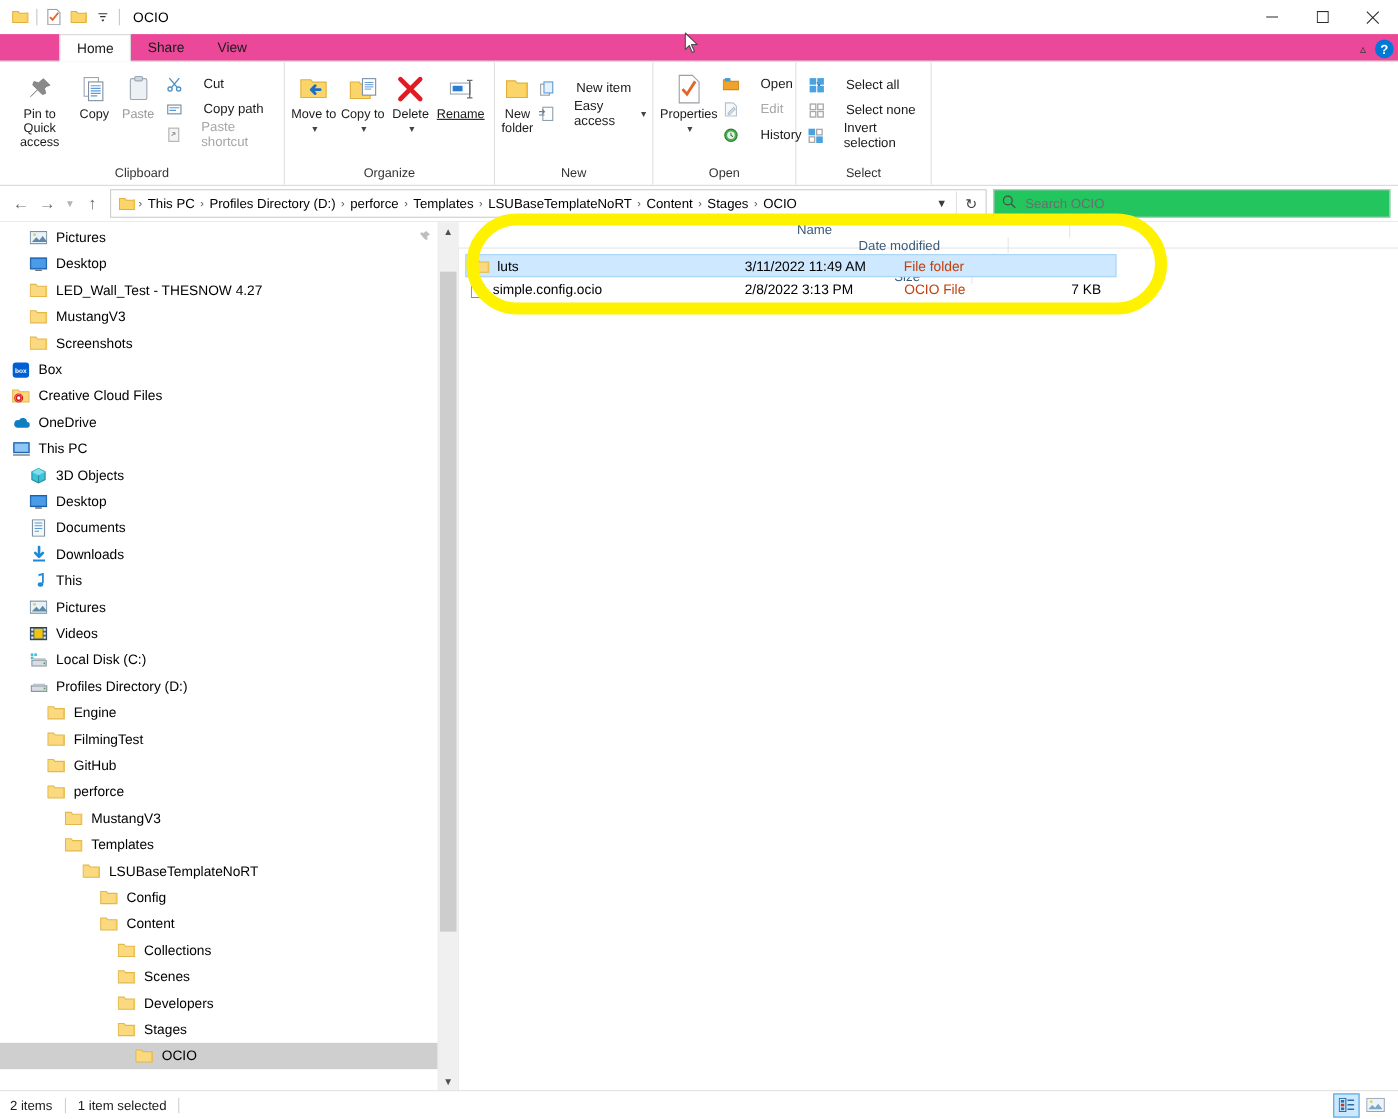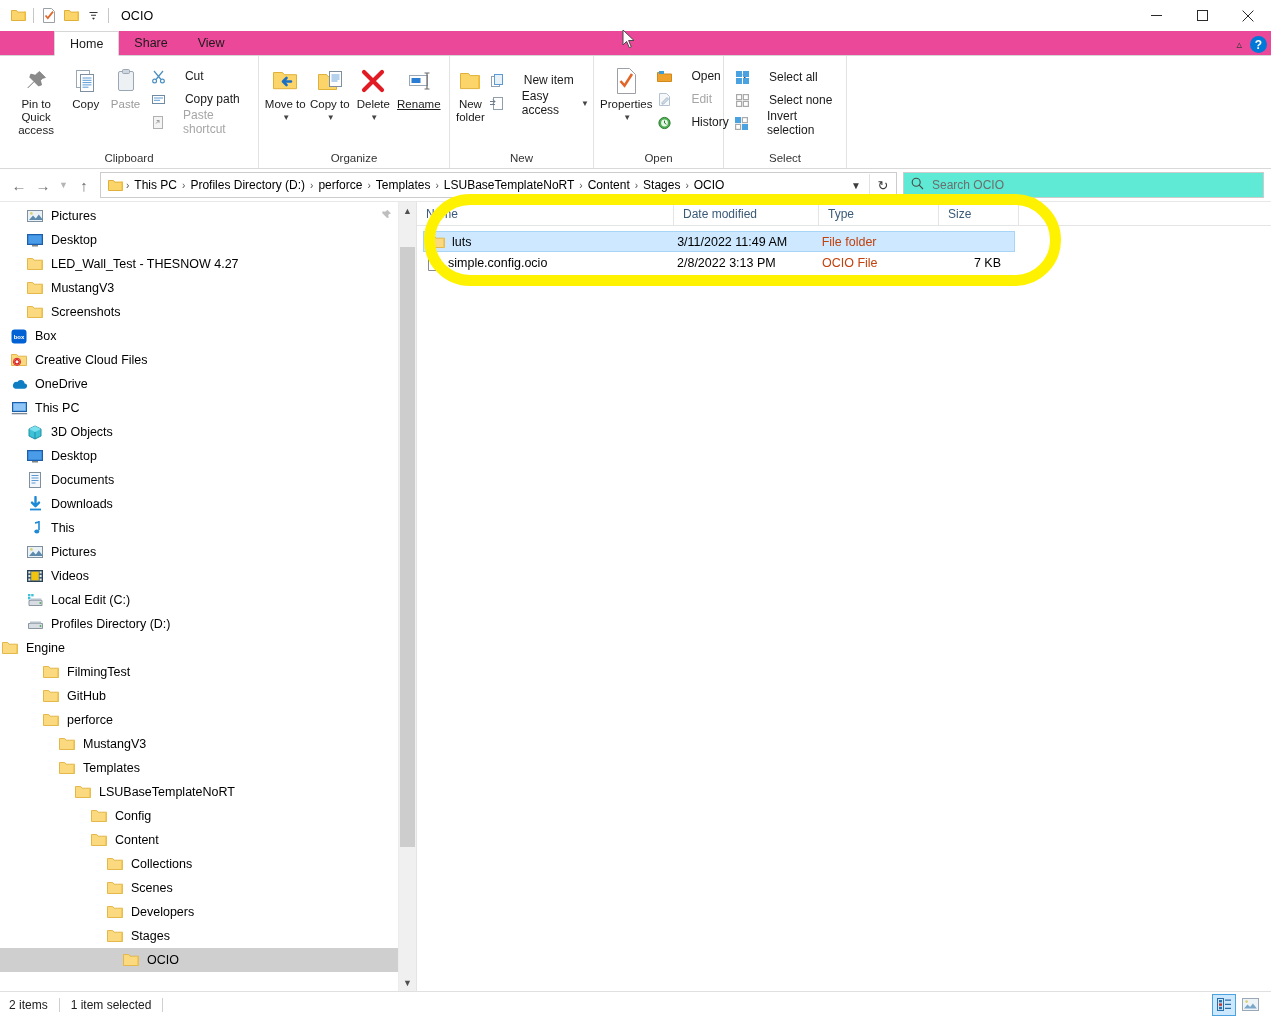--- a/index.html
+++ b/index.html
@@ -153,21 +153,21 @@
   }
   .crumb-sep { color: #505050; font-size: 10px; padding: 0 1px; }
   .addr-dd, .addr-refresh {
     width: 26px; height: 22px;
     display: flex; align-items: center; justify-content: center;
     color: #3c3c3c; font-size: 10px;
   }
   .addr-refresh { border-left: 1px solid #e2e2e2; font-size: 13px; }
   .searchbox {
     width: 345px; height: 24px; margin-left: 6px;
-    border: 1px solid #cccccc; background: #5eead4;
+    border: 1px solid #cccccc; background: #22c55e;
     display: flex; align-items: center; gap: 6px;
     padding: 0 7px;
   }
   .searchbox input {
     border: 0; outline: 0; flex: 1;
     font-family: "Liberation Sans", sans-serif;
     font-size: 12px; color: #555;
     background: transparent;
   }
   .searchbox input::placeholder { color: #6d6d6d; }
@@ -215,20 +215,21 @@
     flex: 1; position: relative; background: #ffffff;
     display: flex; flex-direction: column;
     min-width: 0;
     border-left: 1px solid #e4e4e4;
   }
   .col-head {
     height: 23px; min-height: 23px;
     display: flex; align-items: center;
     border-bottom: 1px solid #e5e5e5;
     background: #ffffff;
+    flex-direction: column;
   }
   .col {
     font-size: 12px; color: #3a5a78;
     height: 23px; display: flex; align-items: center;
     padding-left: 9px;
     border-right: 1px solid #e5e5e5;
     box-sizing: border-box;
   }
   .c-name { width: 257px; }
   .c-date { width: 145px; }
@@ -817,33 +818,33 @@
               <path d="M2 7.5h13v5H2z" fill="#d7dde3" stroke="#8b96a1"></path>
               <path d="M3.5 5.5h11v2h-11z" fill="#b9c3cc"></path>
               <g fill="#3fc1d8">
                 <rect x="1" y="1" width="2.4" height="2.4"></rect>
                 <rect x="4.2" y="1" width="2.4" height="2.4"></rect>
                 <rect x="1" y="4" width="2.4" height="2.4"></rect>
               </g>
               <circle cx="13.3" cy="10" r="0.9" fill="#4caf50"></circle>
             </svg>
           </span>
-          <span>Local Edit (C:)</span>
+          <span>Local Disk (C:)</span>
         </div>
         <div class="nav-item" style="padding-left: 25px;">
           <span class="nav-ico">
             <svg width="17" height="12" viewBox="0 0 17 12">
               <path d="M1.5 5.5h14v5h-14z" fill="#d7dde3" stroke="#8b96a1"></path>
               <path d="M3 3.5h11v2H3z" fill="#b9c3cc"></path>
               <circle cx="13.5" cy="8" r="0.9" fill="#4caf50"></circle>
             </svg>
           </span>
           <span>Profiles Directory (D:)</span>
         </div>
-        <div class="nav-item" style="">
+        <div class="nav-item" style="padding-left: 41px;">
           <span class="nav-ico">
             <svg width="16" height="14" viewBox="0 0 16 14">
               <path d="M0.5 1.5h5.2l1.3 1.7H15.5v9.3H0.5z" fill="#fbd97e" stroke="#e3b74a" stroke-width="1"></path>
               <path d="M14.2 3.4h1.3v9h-1.3z" fill="#f0c455"></path>
             </svg>
           </span>
           <span>Engine</span>
         </div>
         <div class="nav-item" style="padding-left: 41px;">
           <span class="nav-ico">

